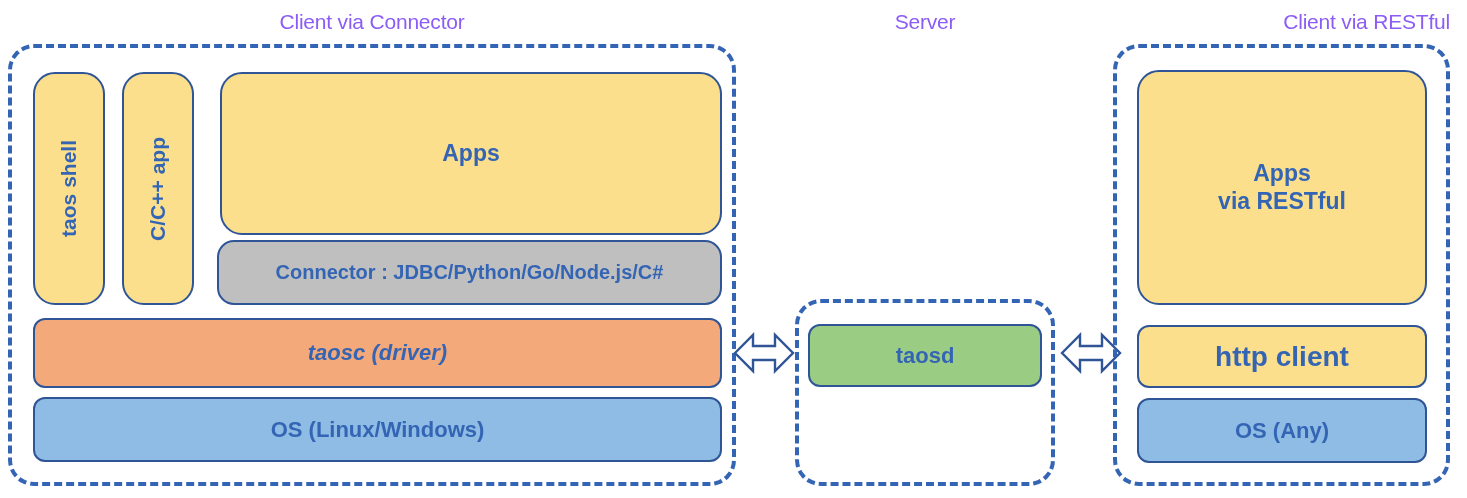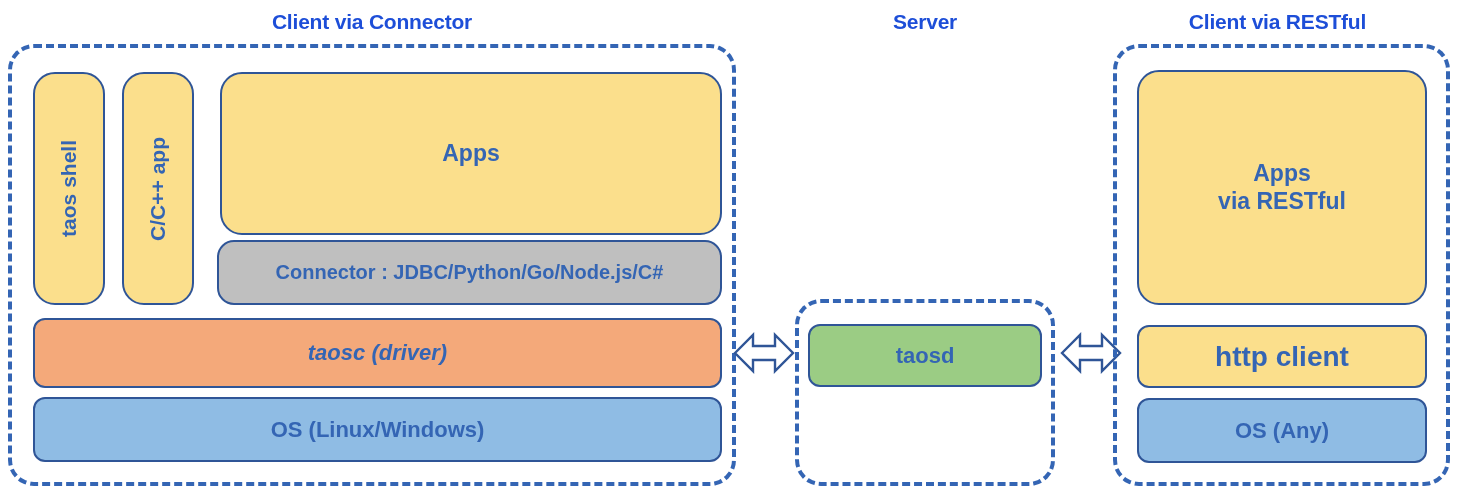--- a/index.html
+++ b/index.html
@@ -14,23 +14,23 @@
     position: relative;
     width: 1467px;
     height: 498px;
     background: #ffffff;
     overflow: hidden;
   }
 
   
   .section-title {
     position: absolute;
-    font-weight: bold;
+    font-weight: normal;
     font-size: 21px;
-    color: #1d4ed8;
+    color: #8b5cf6;
     text-align: center;
     white-space: nowrap;
     letter-spacing: -0.2px;
   }
 
   
   .dash-group {
     position: absolute;
     border: 4px dashed #3465b4;
     border-radius: 26px;
@@ -77,21 +77,21 @@
 </style>
 </head>
 <body>
 
 <div id="canvas">
 
   <div class="section-title" style="left:8px; top:10px; width:728px;">Client via Connector</div>
 
   <div class="section-title" style="left:795px; top:10px; width:260px;">Server</div>
 
-  <div class="section-title" style="left:1105px; top:10px; width:345px;">Client via RESTful</div>
+  <div class="section-title" style="left:1105px; top:10px; width:345px;text-align:right;">Client via RESTful</div>
 
   <div class="dash-group" style="left:8px; top:44px; width:728px; height:442px;"></div>
 
   <div class="box softer fill-yellow" style="left:33px; top:72px; width:72px; height:233px; font-size:21px;">
     <span class="vertical-text">taos shell</span>
   </div>
 
   <div class="box softer fill-yellow" style="left:122px; top:72px; width:72px; height:233px; font-size:21px;">
     <span class="vertical-text">C/C++ app</span>
   </div>

